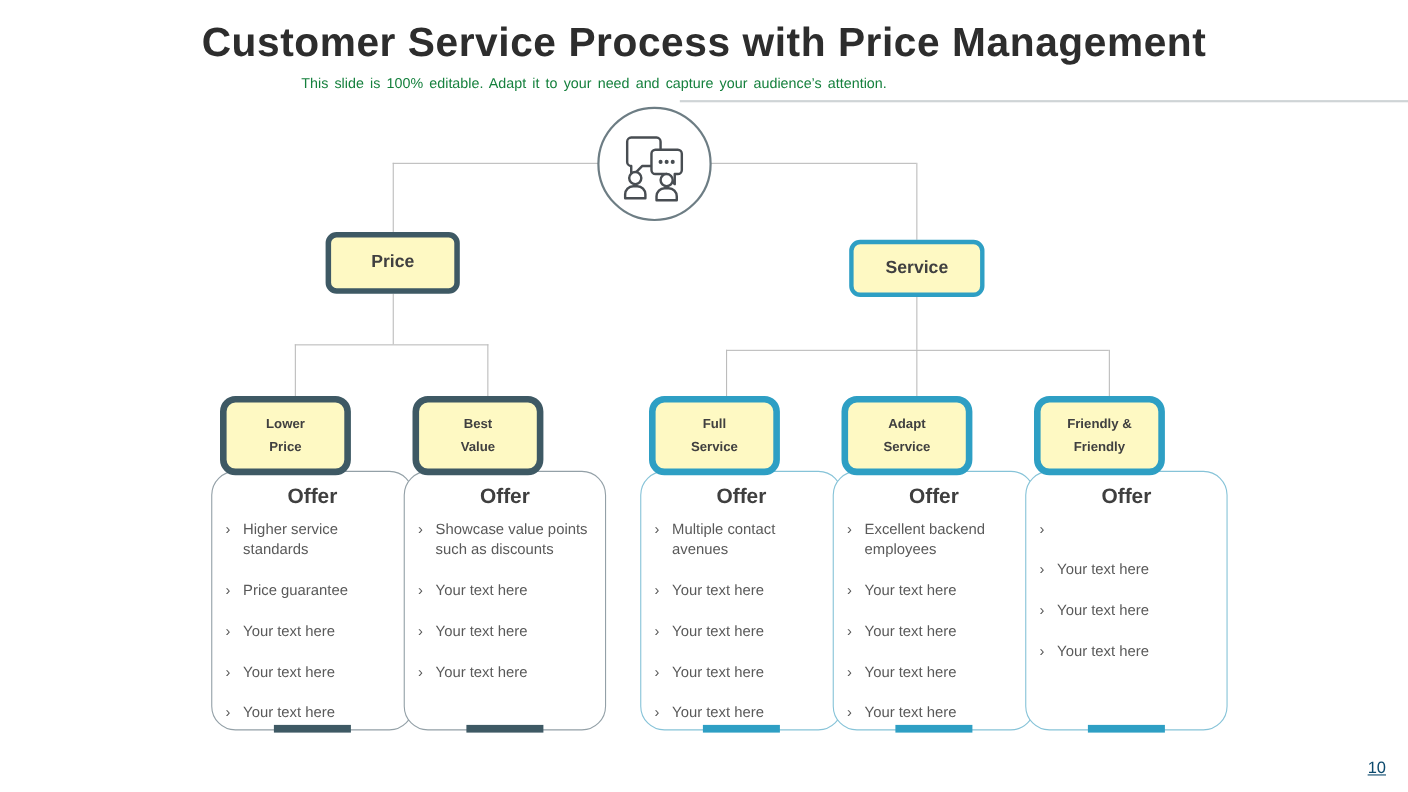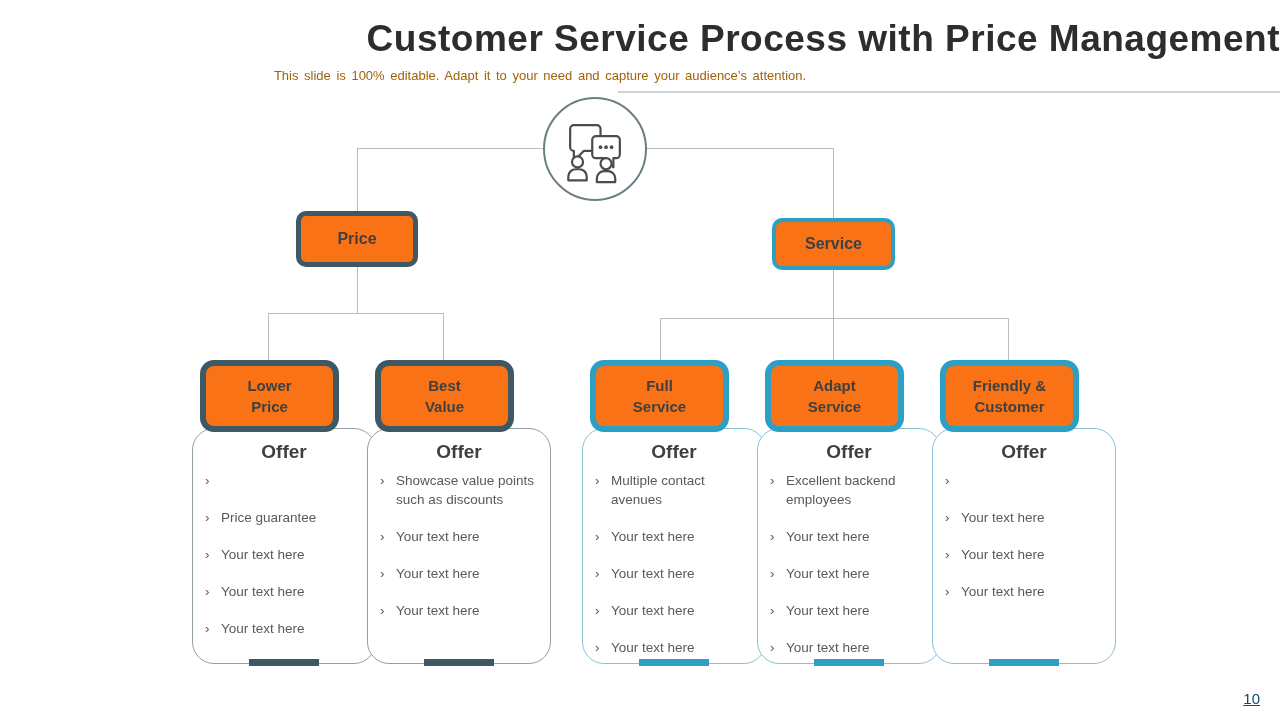--- a/index.html
+++ b/index.html
@@ -4,51 +4,51 @@
 <style>
   html,body{margin:0;padding:0;background:#e8e8e8;}
   .slide{
     position:relative;width:1280px;height:720px;background:#ffffff;
     font-family:"Liberation Sans", sans-serif;overflow:hidden;
   }
   .abs{position:absolute;}
 
   
   .title{
-    left:0;top:18px;width:1280px;text-align:right;
+    left:0;top:18px;width:1280px;text-align:center;
     font-size:37px;font-weight:bold;color:#2d2d2d;letter-spacing:0.5px;
   }
   .subtitle{
     left:0;top:68px;width:1080px;text-align:center;
-    font-size:13px;color:#a16207;word-spacing:2px;
+    font-size:13px;color:#15803d;word-spacing:2px;
   }
   .header-divider{left:618px;top:91px;width:662px;height:2px;background:#cfd4d6;}
 
   
   .connector{position:absolute;background:#bcbcbc;}
 
   
   .root-circle{
     left:543px;top:97px;width:104px;height:104px;background:#fff;
     border:2px solid #6d7d84;border-radius:50%;box-sizing:border-box;z-index:2;
     display:flex;align-items:center;justify-content:center;
   }
 
   
   .node{
-    position:absolute;background:#f97316;box-sizing:border-box;z-index:2;
+    position:absolute;background:#fef9c3;box-sizing:border-box;z-index:2;
     display:flex;align-items:center;justify-content:center;text-align:center;
     font-weight:bold;color:#404040;
   }
   .node-root{border-radius:10px;font-size:16px;}
   .node-price-root{left:296px;top:211px;width:122px;height:56px;border:5px solid #3e5964;}
   .node-service-root{left:772px;top:218px;width:123px;height:52px;border:4px solid #2e9fc4;}
   .node-child{
-    top:360px;width:139px;height:72px;border-radius:14px;
-    font-size:15px;line-height:21px;
+    top:360px;width:119px;height:72px;border-radius:14px;
+    font-size:12px;line-height:21px;
   }
   .border-price{border:6px solid #3e5964;}
   .border-service{border:6px solid #2e9fc4;}
 
   
   .panel{
     position:absolute;top:428px;width:184px;height:236px;background:#fff;
     box-sizing:border-box;border-radius:22px;z-index:1;
   }
   .panel-price{border:1.5px solid #93a0a7;}
@@ -141,29 +141,30 @@
   </div>
   <div class="node node-child border-service" style="left:765px">
     <div>
       <span>Adapt</span><br>
       <span>Service</span>
     </div>
   </div>
   <div class="node node-child border-service" style="left:940px">
     <div>
       <span>Friendly &amp;</span><br>
-      <span>Customer</span>
+      <span>Friendly</span>
     </div>
   </div>
 
   <div class="panel panel-price" style="left:192px">
     <div class="offer-title">Offer</div>
     <ul class="offer-list">
       <li>
           <span class="chev">›</span>
+          <span>Higher service standards</span>
         </li>
       <li>
           <span class="chev">›</span>
           <span>Price guarantee</span>
         </li>
       <li>
           <span class="chev">›</span>
           <span>Your text here</span>
         </li>
       <li>

